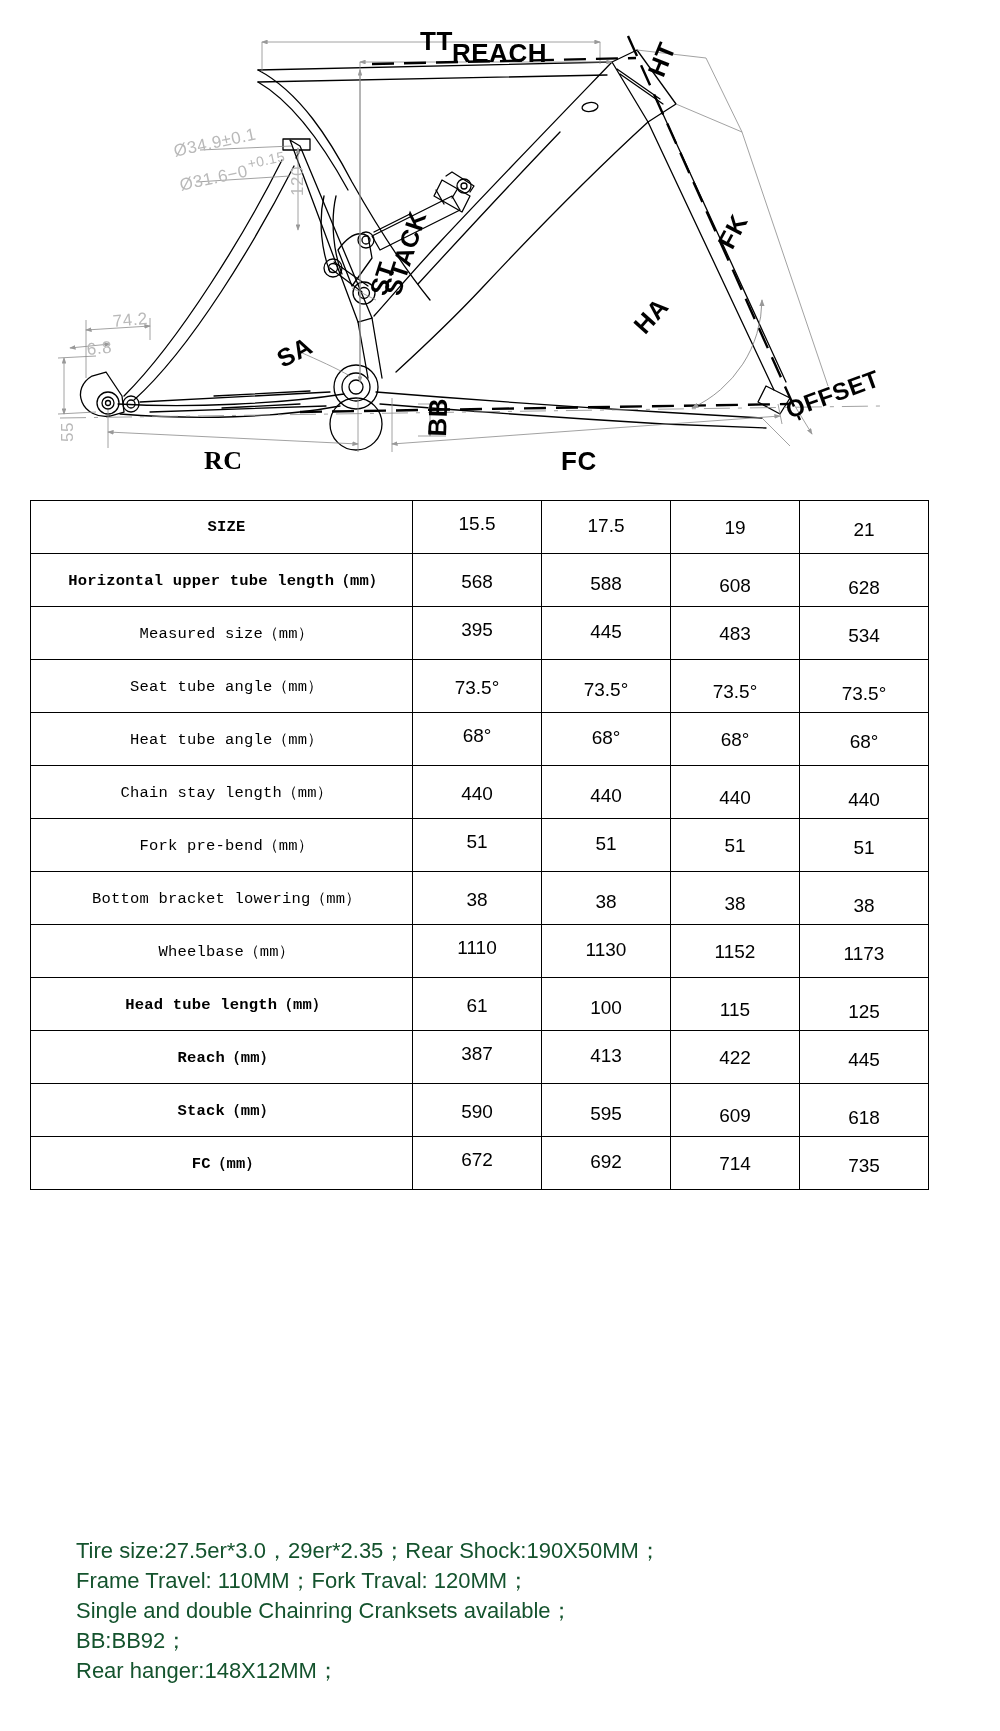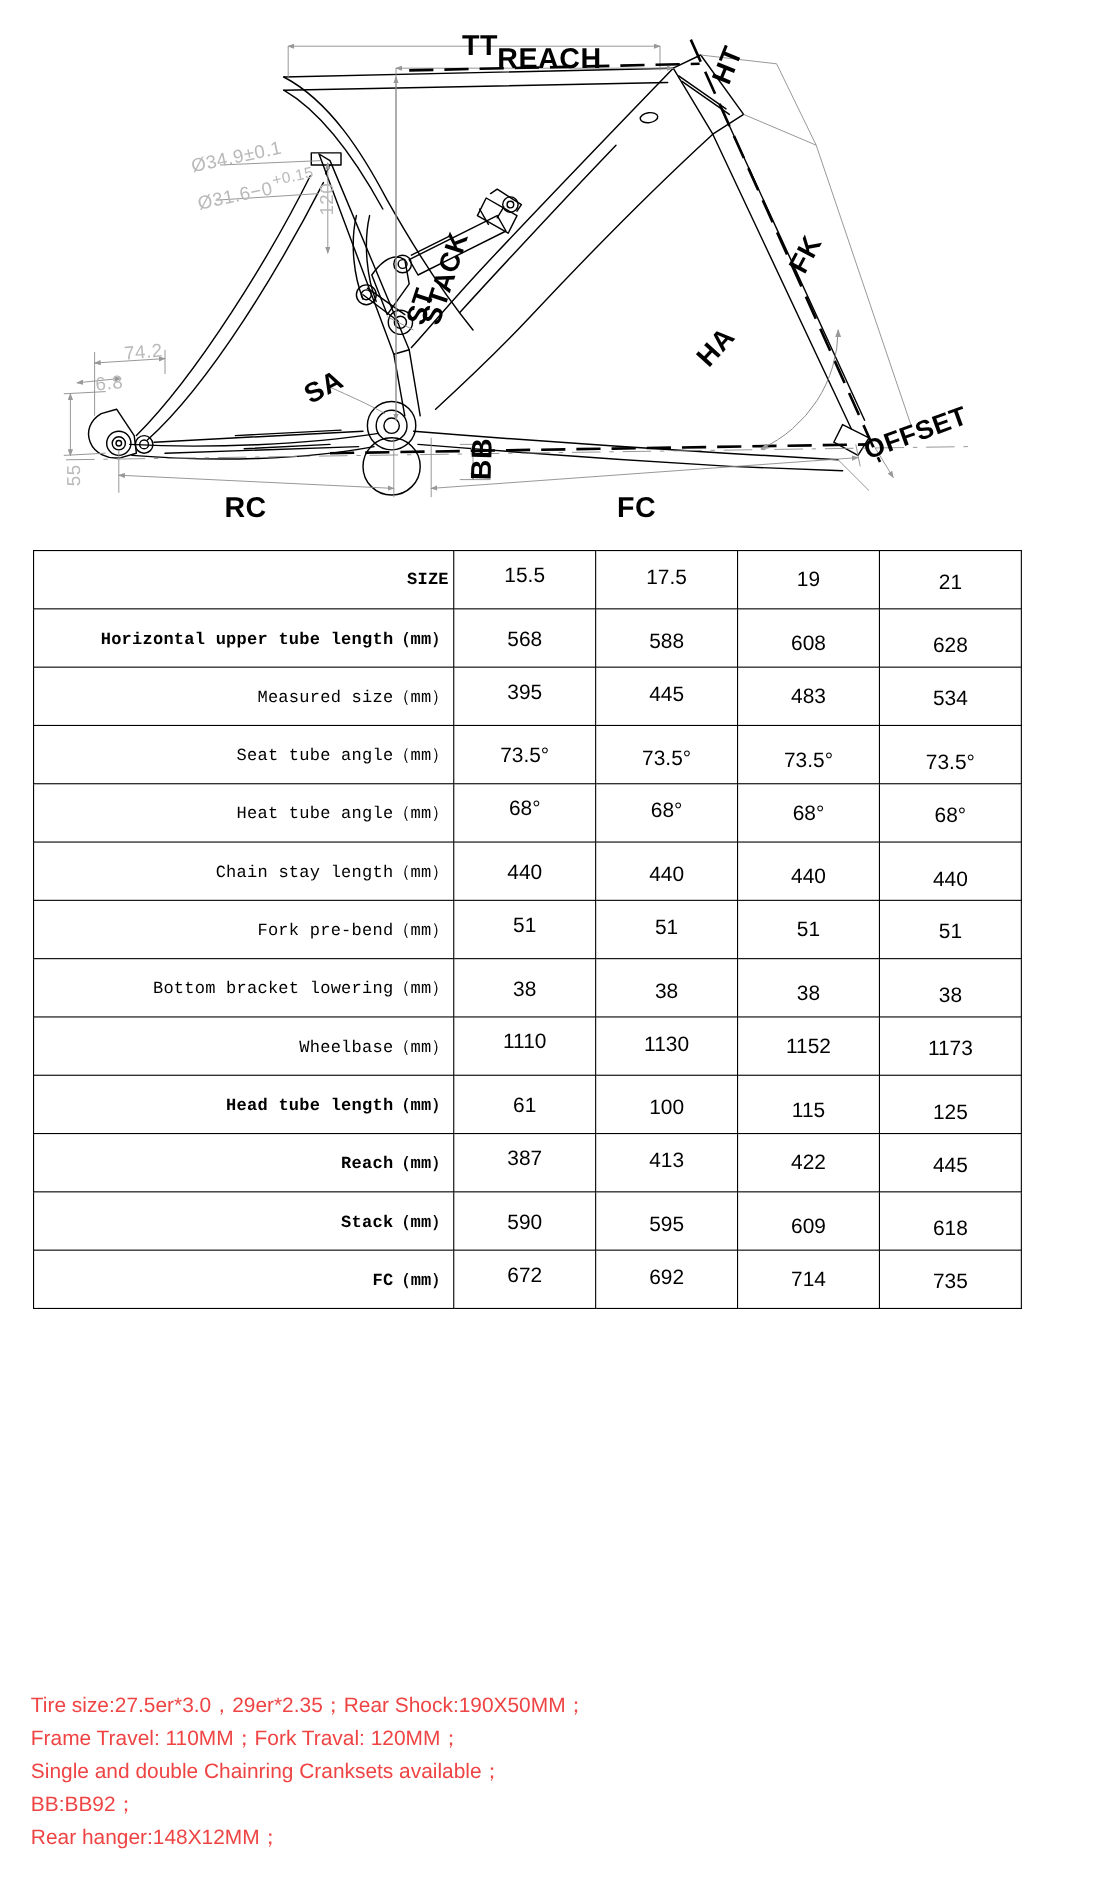--- a/index.html
+++ b/index.html
@@ -51,21 +51,21 @@
     border: 1.6px solid #000;
     height: 52px;
     padding: 0 4px;
     text-align: center;
     vertical-align: middle;
     font-family: "Liberation Mono", monospace;
     font-size: 15px;
     color: #000;
   }
   #spec-table td.rowlabel {
-    text-align: right;
+    text-align: center;
     padding-left: 14px;
     width: 363px;
     font-size: 15.5px;
     letter-spacing: 0.2px;
   }
   #spec-table td.rowlabel.bold {
     font-weight: 700;
   }
   #spec-table td.val {
     width: 120px;
@@ -83,24 +83,25 @@
 
   
   #notes {
     position: absolute;
     left: 28px;
     top: 1536px;
     width: 940px;
   }
   #notes .note {
     font-family: "Liberation Sans", sans-serif;
-    font-size: 19px;
+    font-size: 22px;
     line-height: 30px;
-    color: #ef4444;
+    color: #14532d;
     white-space: nowrap;
+    margin-left: 48px;
   }
 </style>
 </head>
 <body>
 
 <div id="drawing">
 
   <svg width="1000" height="488" viewBox="0 0 1000 488">
     <defs>
       <marker id="ah" markerWidth="9" markerHeight="7" refX="8" refY="3.5" orient="auto">
@@ -268,21 +269,21 @@
 
   <span class="dlabel" style="left:420px; top:26px; font-size:26px;">TT</span>
   <span class="dlabel" style="left:452px; top:38px; font-size:26px;">REACH</span>
   <span class="dlabel" style="left:642px; top:70px; font-size:25px; transform:rotate(-68deg); transform-origin:left top;">HT</span>
   <span class="dlabel" style="left:712px; top:240px; font-size:25px; transform:rotate(-62deg); transform-origin:left top;">FK</span>
   <span class="dlabel" style="left:628px; top:320px; font-size:25px; transform:rotate(-48deg); transform-origin:left top;">HA</span>
   <span class="dlabel" style="left:782px; top:398px; font-size:24px; transform:rotate(-20deg); transform-origin:left top;">OFFSET</span>
   <span class="dlabel" style="left:378px; top:290px; font-size:25px; transform:rotate(-72deg); transform-origin:left top;">STACK</span>
   <span class="dlabel" style="left:364px; top:290px; font-size:25px; transform:rotate(-72deg); transform-origin:left top;">ST</span>
   <span class="dlabel" style="left:272px; top:348px; font-size:25px; transform:rotate(-28deg); transform-origin:left top;">SA</span>
-  <span class="dlabel" style="left:204px; top:446px; font-size:26px;">RC</span>
+  <span class="dlabel" style="left:204px; top:446px; font-size:26px;font-family:Liberation Serif, serif;">RC</span>
   <span class="dlabel" style="left:422px; top:436px; font-size:26px; transform:rotate(-88deg); transform-origin:left top;">BB</span>
   <span class="dlabel" style="left:561px; top:446px; font-size:26px;">FC</span>
 
   <span class="dlabel faint" style="left:172px; top:142px; font-size:17px; transform:rotate(-12deg); transform-origin:left top;">Ø34.9±0.1</span>
   <span class="dlabel faint" style="left:246px; top:156px; font-size:14px; transform:rotate(-12deg); transform-origin:left top;">+0.15</span>
   <span class="dlabel faint" style="left:178px; top:176px; font-size:17px; transform:rotate(-12deg); transform-origin:left top;">Ø31.6−0</span>
   <span class="dlabel faint" style="left:288px; top:196px; font-size:17px; transform:rotate(-90deg); transform-origin:left top;">120</span>
   <span class="dlabel faint" style="left:112px; top:312px; font-size:17px; transform:rotate(-5deg); transform-origin:left top;">74.2</span>
   <span class="dlabel faint" style="left:86px; top:340px; font-size:17px; transform:rotate(-5deg); transform-origin:left top;">6.8</span>
   <span class="dlabel faint" style="left:58px; top:442px; font-size:17px; transform:rotate(-90deg); transform-origin:left top;">55</span>

